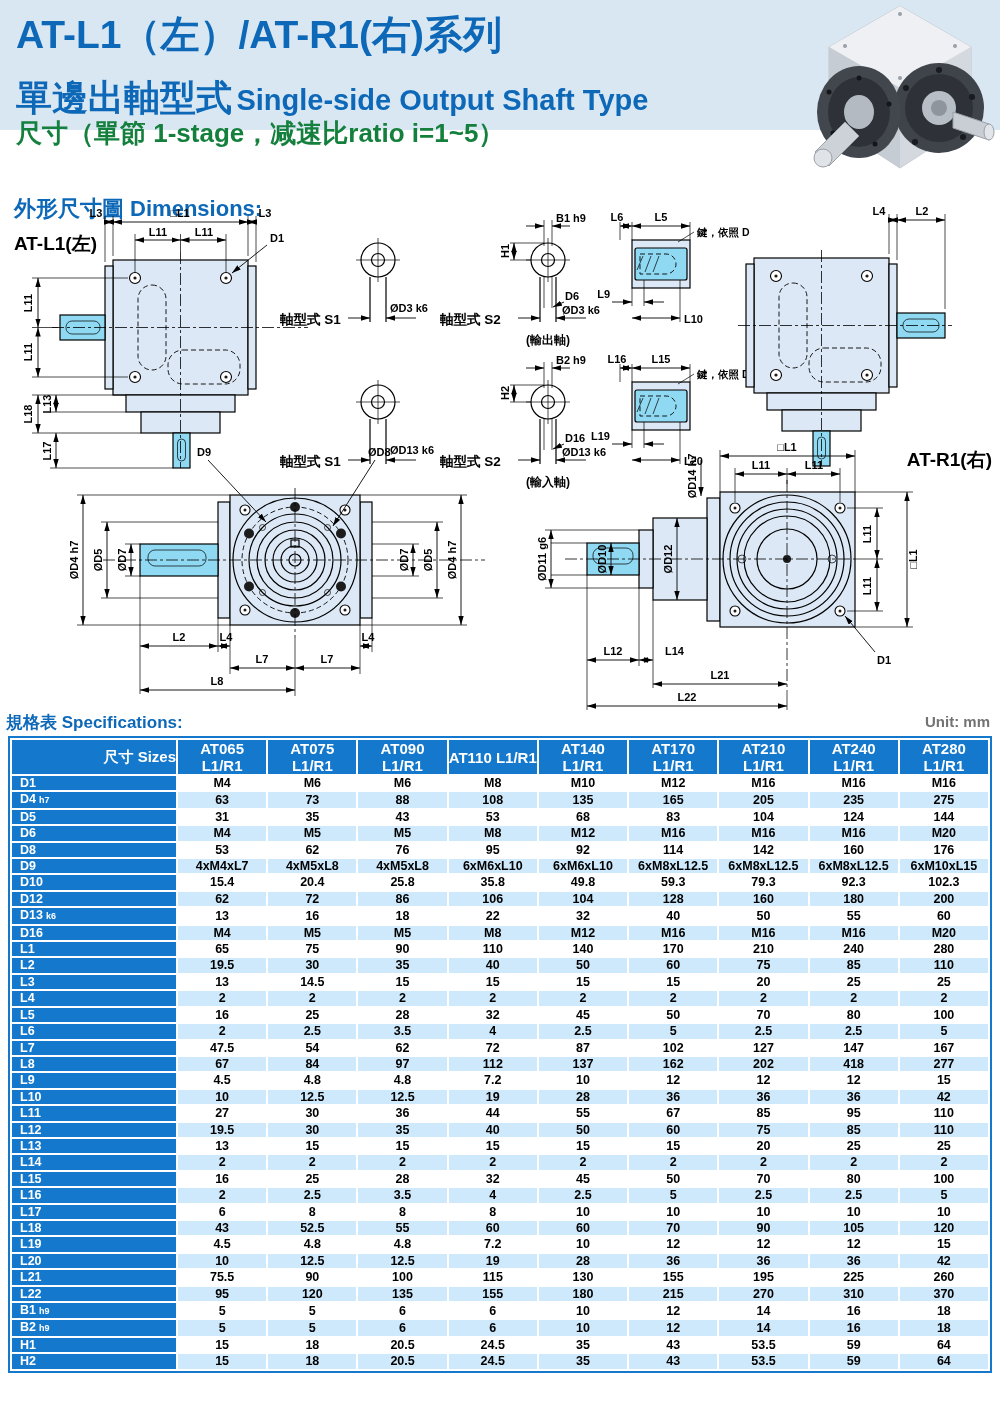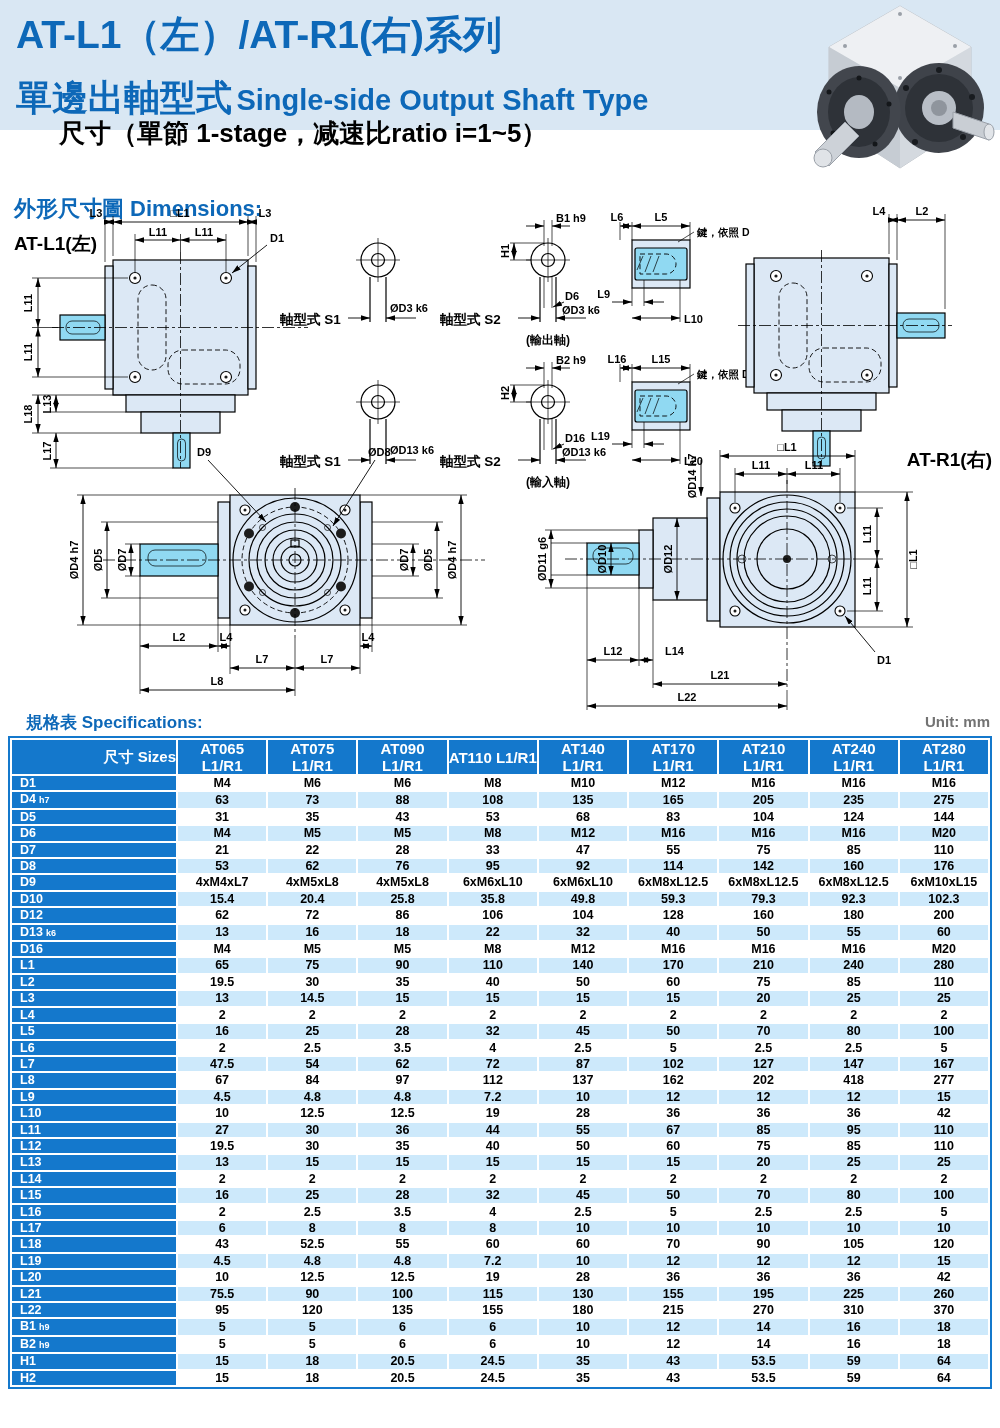--- a/index.html
+++ b/index.html
@@ -1,40 +1,40 @@
 <!DOCTYPE html>
 <html><head>
 <meta charset="utf-8">
 <style>
   html,body{margin:0;padding:0;}
   body{width:1000px;height:1428px;position:relative;background:#fff;font-family:"Liberation Sans",sans-serif;overflow:hidden;}
   .band{position:absolute;left:0;top:0;width:1000px;height:130px;background:#d9e7f3;}
   .t1{position:absolute;left:16px;top:8px;font-size:39px;font-weight:bold;color:#0d68b8;white-space:nowrap;}
   .t2{position:absolute;left:16px;top:62px;white-space:nowrap;color:#0d68b8;font-weight:bold;margin-top:12px;}
   .t2 .zh{font-size:36px;} .t2 .en{font-size:29px;}
-  .t3{position:absolute;left:16px;top:116px;font-size:26px;font-weight:bold;color:#000000;white-space:nowrap;margin-left:43px;}
+  .t3{position:absolute;left:16px;top:116px;font-size:26px;font-weight:bold;color:#15803d;white-space:nowrap;}
   .photo{position:absolute;right:2px;top:0;width:195px;height:173px;}
   .dimhead{position:absolute;left:14px;top:194px;font-size:22px;font-weight:bold;color:#0d68b8;}
   .dwg{position:absolute;}
   svg text{font-family:"Liberation Sans",sans-serif;}
   .dt{font-size:19px;font-weight:bold;fill:#000;}
   .dl{font-size:11px;font-weight:bold;fill:#000;}
   .dls{font-size:13.5px;font-weight:bold;fill:#000;}
   .dcap{font-size:12px;font-weight:bold;fill:#000;}
   .note{font-size:10.5px;font-weight:bold;fill:#000;}
   .bodyf{fill:#dce8f5;stroke:#000;stroke-width:1.2;}
   .shaft{fill:#90d9f2;stroke:#000;stroke-width:1.2;}
   .ln{stroke:#000;stroke-width:1.2;fill:none;}
   .thin{stroke:#000;stroke-width:0.7;fill:none;}
   .dim{stroke:#000;stroke-width:0.9;fill:none;}
   .dash{stroke:#000;stroke-width:0.9;fill:none;stroke-dasharray:5 3;}
   .cl{stroke:#000;stroke-width:0.8;fill:none;stroke-dasharray:12 3 3 3;}
   .hole{fill:#fff;stroke:#000;stroke-width:1.1;}
   .boltf{fill:#1c1c1c;}
-  .spechead{position:absolute;left:26px;top:711px;font-size:17px;font-weight:bold;color:#0d68b8;}
+  .spechead{position:absolute;left:6px;top:711px;font-size:17px;font-weight:bold;color:#0d68b8;}
   .unit{position:absolute;right:10px;top:713px;font-size:15px;font-weight:bold;color:#737373;}
   .tablewrap{position:absolute;left:8px;top:736px;width:984px;}
   table{border-collapse:separate;border-spacing:2px;width:100%;background:#fff;border:2px solid #1478cc;table-layout:fixed;}
   th{background:#1478cc;color:#fff;font-weight:bold;font-size:15px;height:24px;padding:0;}
   th.lblcol{font-size:15px;text-align:right;padding-left:8px;width:156px;}
   td.rl{background:#1478cc;color:#fff;text-align:left;padding-left:8px;font-size:12.5px;font-weight:bold;height:14.4px;line-height:14.4px;padding-top:0;padding-bottom:0;}
   td.rl .sub{font-size:9px;margin-left:3px;}
   td.val{text-align:center;font-size:12.5px;font-weight:bold;color:#000;padding:0;height:14.4px;line-height:14.4px;}
   tbody tr:nth-child(odd) td.val{background:#fff;}
   tbody tr:nth-child(even) td.val{background:#cde9fb;}
@@ -555,32 +555,20 @@
           <td class="val">M5</td>
           <td class="val">M5</td>
           <td class="val">M8</td>
           <td class="val">M12</td>
           <td class="val">M16</td>
           <td class="val">M16</td>
           <td class="val">M16</td>
           <td class="val">M20</td>
         </tr>
         <tr>
-          <td class="rl"><span>D7</span></td>
-          <td class="val">21</td>
-          <td class="val">22</td>
-          <td class="val">28</td>
-          <td class="val">33</td>
-          <td class="val">47</td>
-          <td class="val">55</td>
-          <td class="val">75</td>
-          <td class="val">85</td>
-          <td class="val">110</td>
-        </tr>
-        <tr>
           <td class="rl"><span>D8</span></td>
           <td class="val">53</td>
           <td class="val">62</td>
           <td class="val">76</td>
           <td class="val">95</td>
           <td class="val">92</td>
           <td class="val">114</td>
           <td class="val">142</td>
           <td class="val">160</td>
           <td class="val">176</td>

